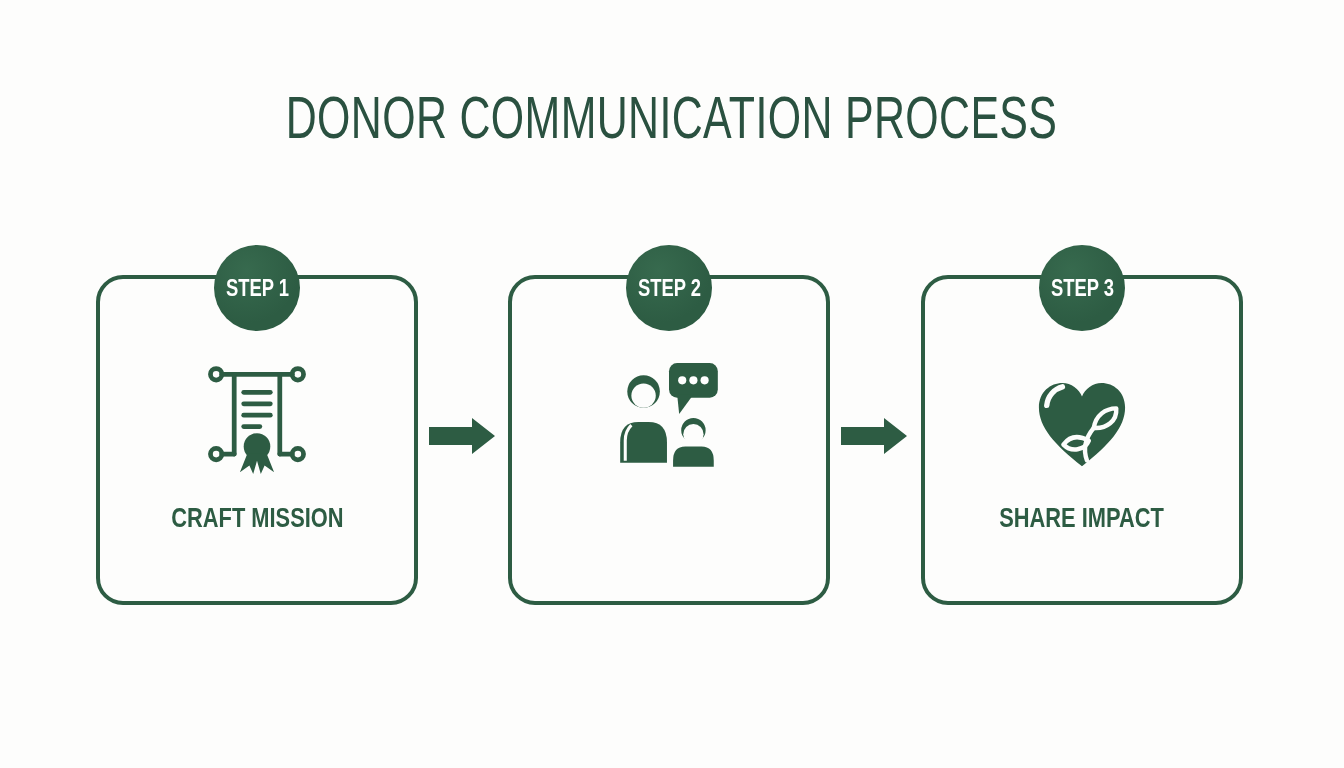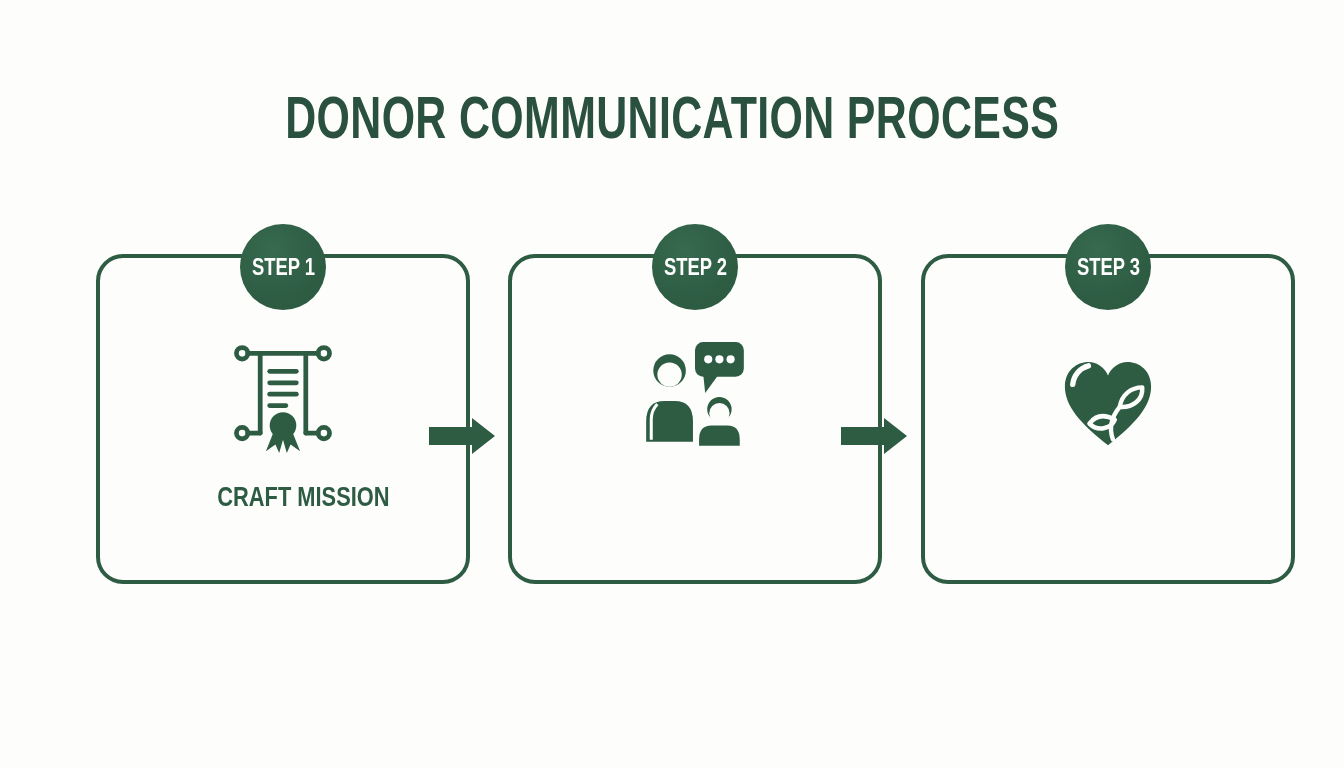--- a/index.html
+++ b/index.html
@@ -18,27 +18,27 @@
   .canvas{position:absolute;inset:0;}
 
   
   .cond{display:inline-block;transform:scaleX(.78);transform-origin:center;white-space:nowrap;}
   .cond-title{display:inline-block;transform:scaleX(.715);transform-origin:center;white-space:nowrap;letter-spacing:.5px;}
   .cond-badge{display:inline-block;transform:scaleX(.8);transform-origin:center;white-space:nowrap;}
 
   .title{
     position:absolute;top:86px;left:0;width:100%;
     text-align:center;
-    font-size:60px;font-weight:700;line-height:64px;
+    font-size:60px;font-weight:400;line-height:64px;
     color:var(--green-dark);
   }
 
   .step-card{
-    position:absolute;top:254px;
-    width:374px;height:330px;
+    position:absolute;top:275px;
+    width:322px;height:330px;
     border:4px solid var(--green);
     border-radius:27px;
     background:var(--bg);
     text-decoration:underline;
   }
   .card-1{left:96px;}
   .card-2{left:508px;padding-left:36px;}
   .card-3{left:921px;padding-left:16px;}
 
   .badge{
@@ -56,21 +56,20 @@
     position:absolute;top:80px;left:0;width:100%;height:118px;
     display:flex;align-items:center;justify-content:center;
     color:var(--green);
   }
 
   .label{
     position:absolute;top:221px;left:0;width:100%;
     text-align:center;
     font-size:28px;font-weight:700;line-height:35px;
     color:var(--green);
-    margin-left:20px;
   }
 
   .arrow{
     position:absolute;top:418px;
     width:66px;height:36px;
     color:var(--green);
   }
   .arrow-1{left:429px;}
   .arrow-2{left:841px;}
 </style>
@@ -165,16 +164,17 @@
         <path d="M16 28 C17 18 24 11 32 9" stroke="#fdfdfc" stroke-width="5.5" stroke-linecap="round" fill="none"></path>
 
         <g stroke="#fdfdfc" stroke-width="4.5" fill="none" stroke-linecap="round" stroke-linejoin="round">
           <path d="M57 84 C53 73 55 62 64 51"></path>
           <path d="M64 51 C66 38 76 31 87 31 C88 44 77 52 64 51 Z"></path>
           <path d="M59 64 C48 58 39 60 33 68 C41 76 55 74 59 64 Z"></path>
         </g>
       </svg>
     </div>
     <div class="label">
+      <div><span class="cond">SHARE IMPACT</span></div>
     </div>
   </section>
 
 </div>
 
 </body></html>

